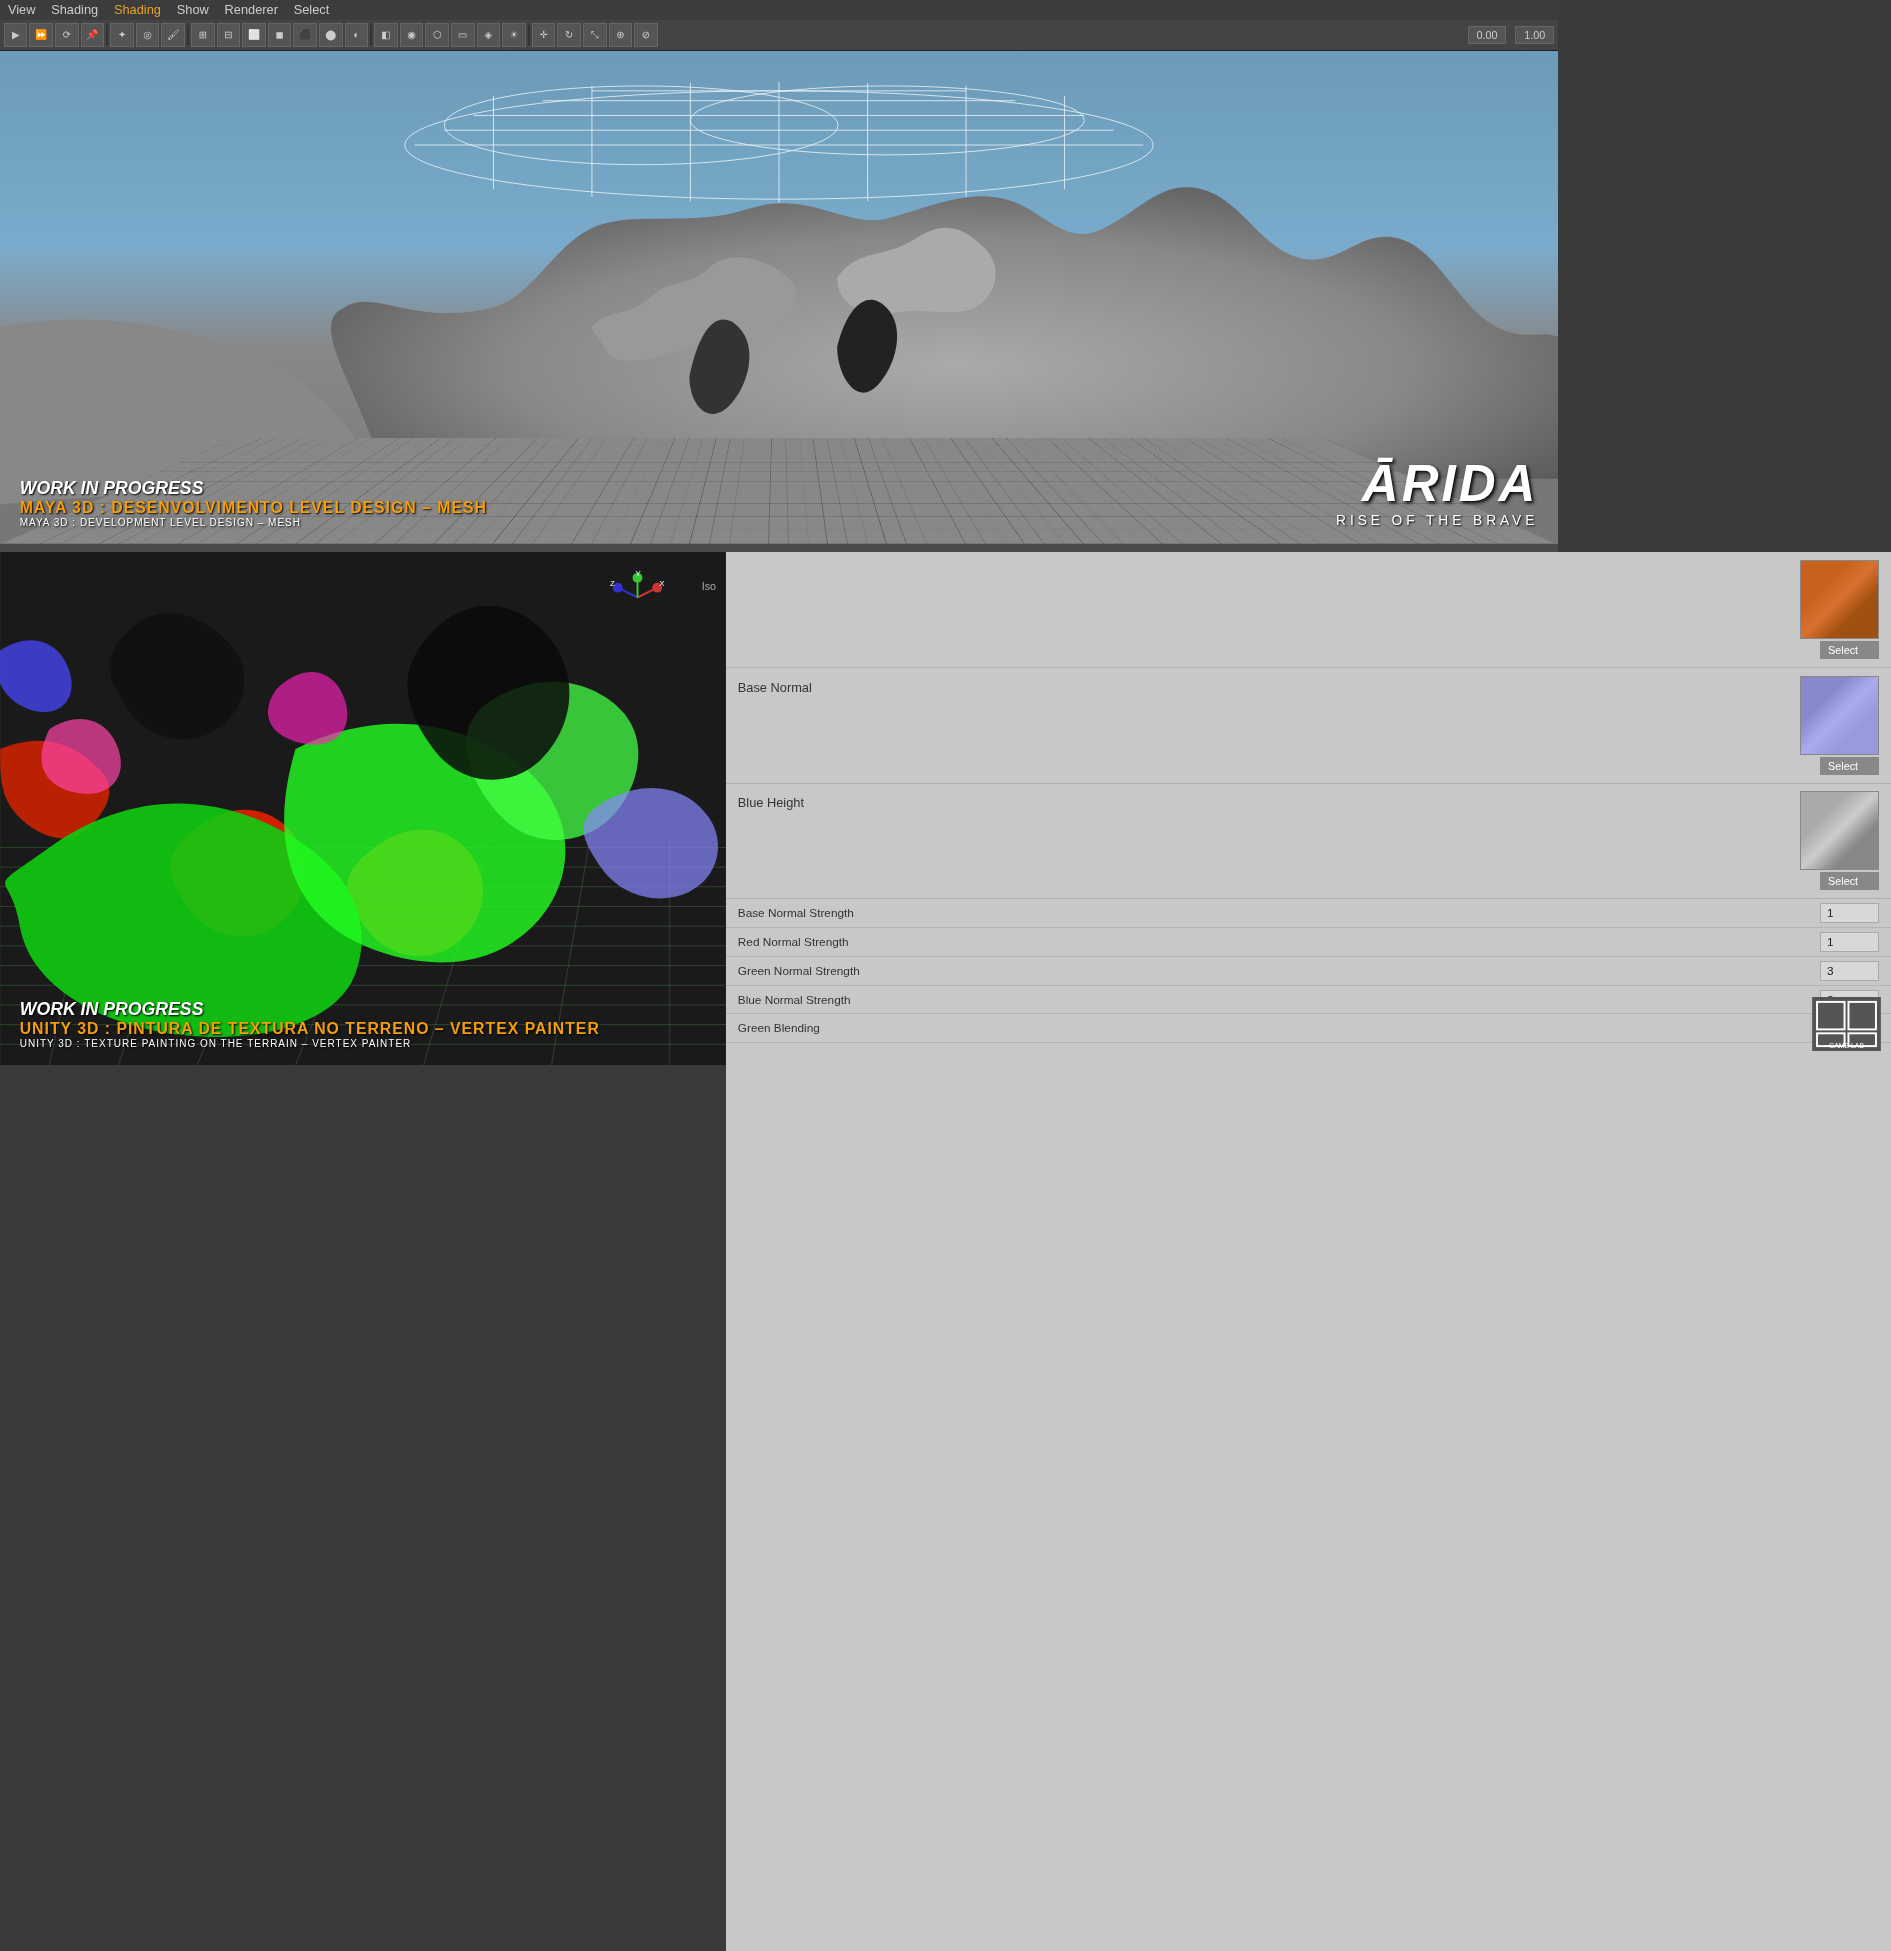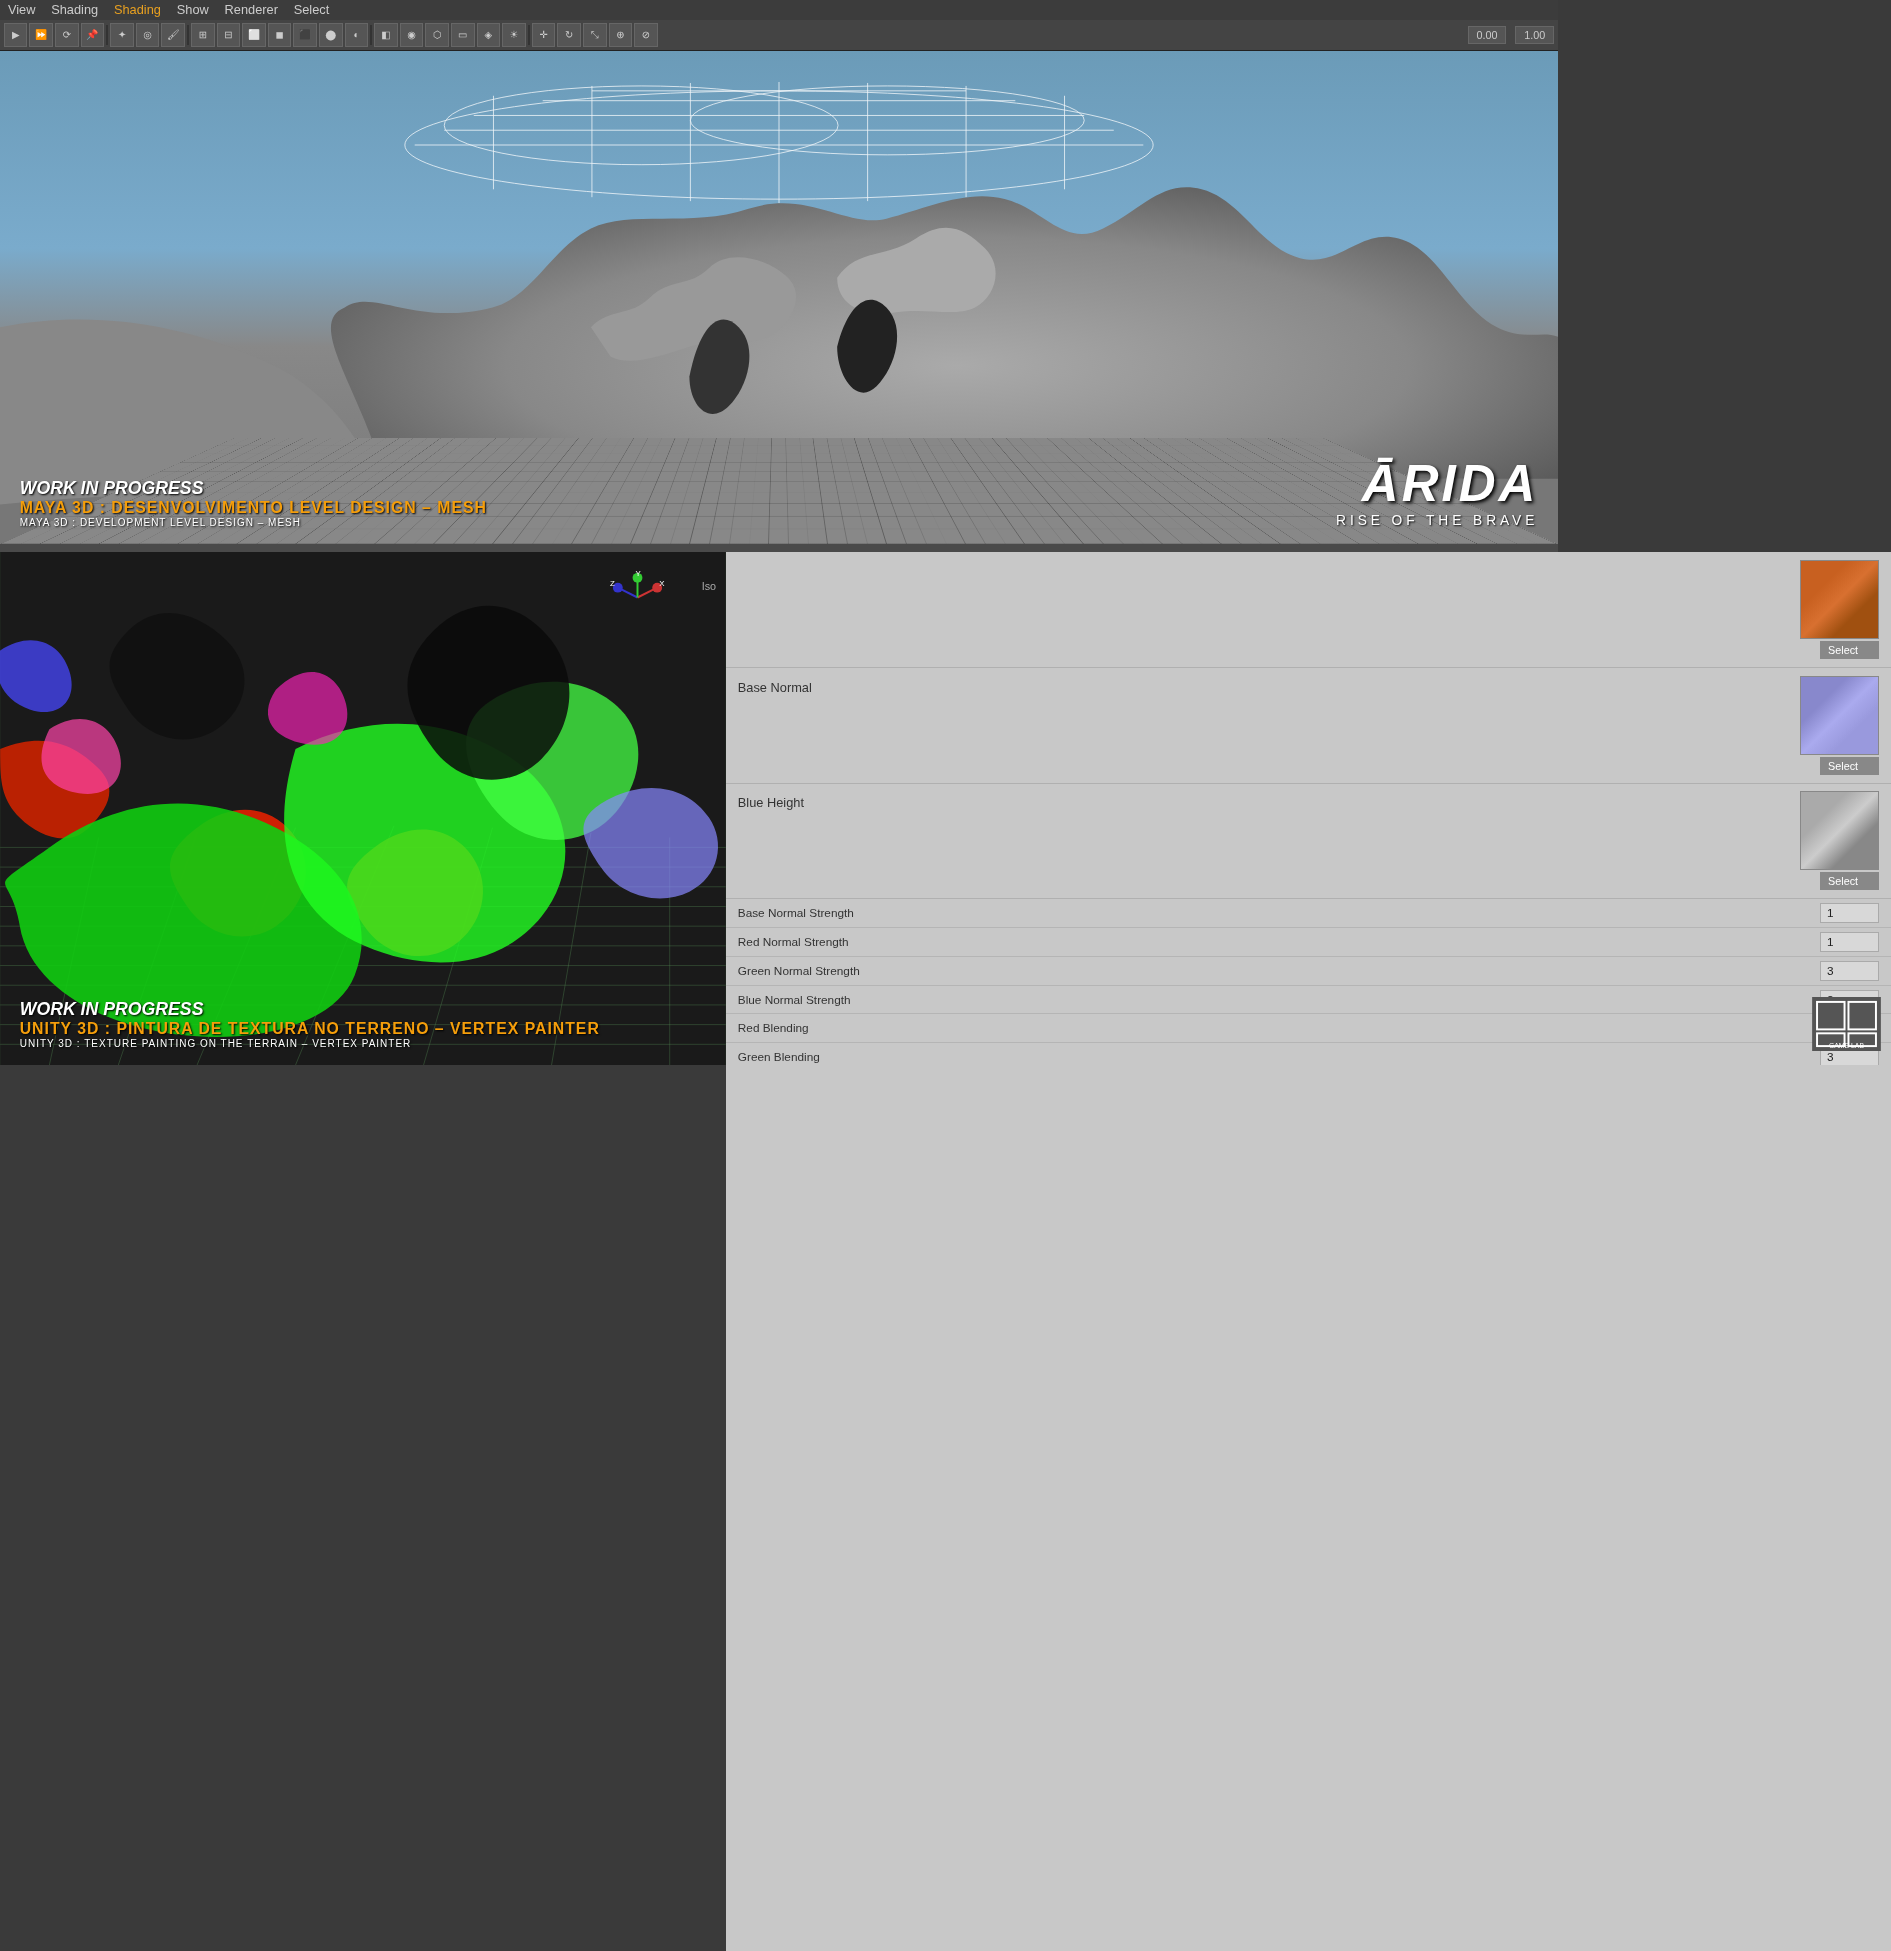--- a/index.html
+++ b/index.html
@@ -502,24 +502,20 @@
   </div>
           <div class="property-row">
     <span class="property-label">Green Normal Strength</span>
     <span class="property-value">3</span>
   </div>
           <div class="property-row">
     <span class="property-label">Blue Normal Strength</span>
     <span class="property-value">2</span>
   </div>
           <div class="property-row">
-    <span class="property-label">Red Blending</span>
-    <span class="property-value">2</span>
-  </div>
-          <div class="property-row">
     <span class="property-label">Green Blending</span>
     <span class="property-value">3</span>
   </div>
         </div>
 
       <div style="position:absolute;bottom:9.9px;right:9.9px;">
         <svg width="69" height="54" viewBox="0 0 70 55">
           <rect x="0" y="0" width="70" height="55" fill="#555"></rect>
 
           <rect x="5" y="5" width="28" height="28" fill="none" stroke="white" stroke-width="2"></rect>

